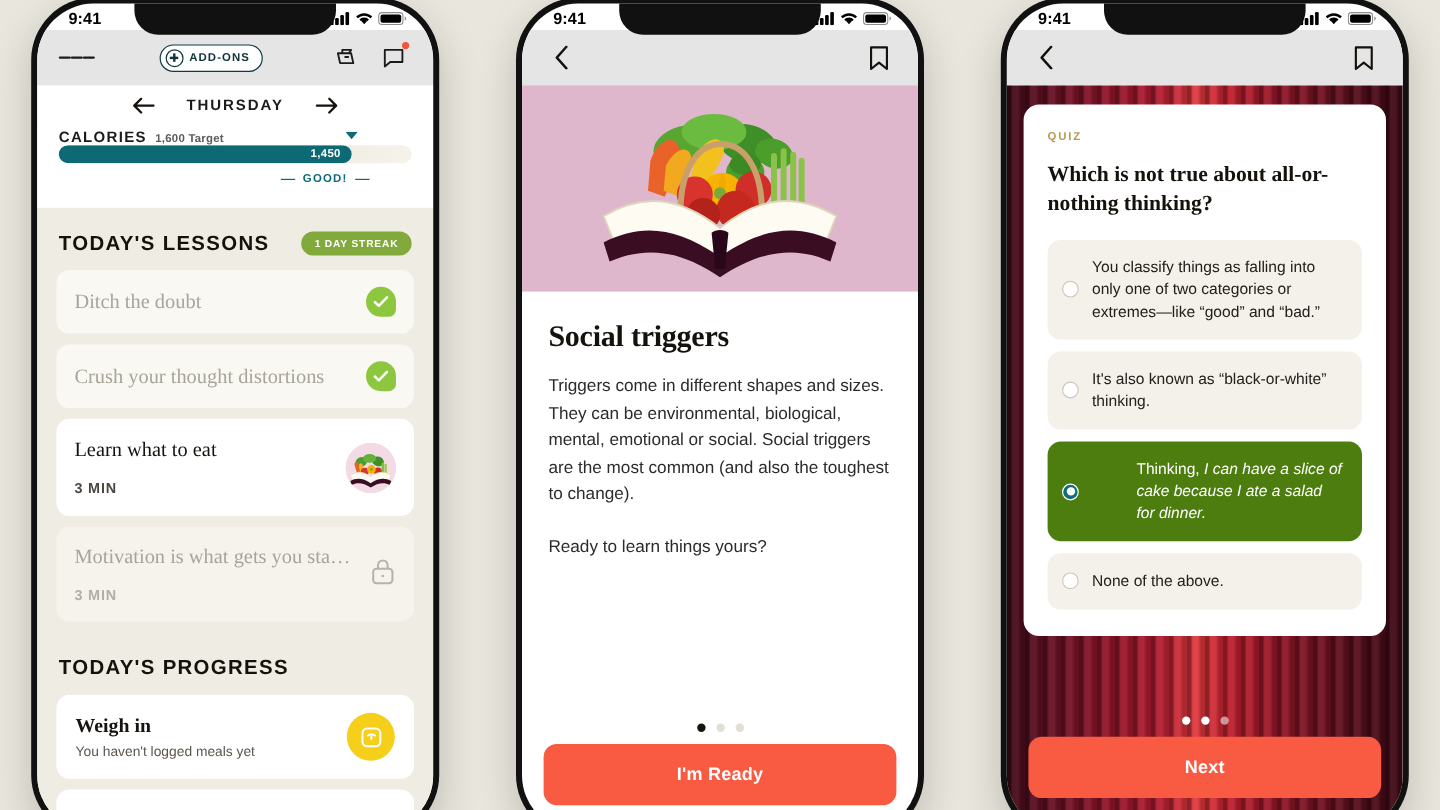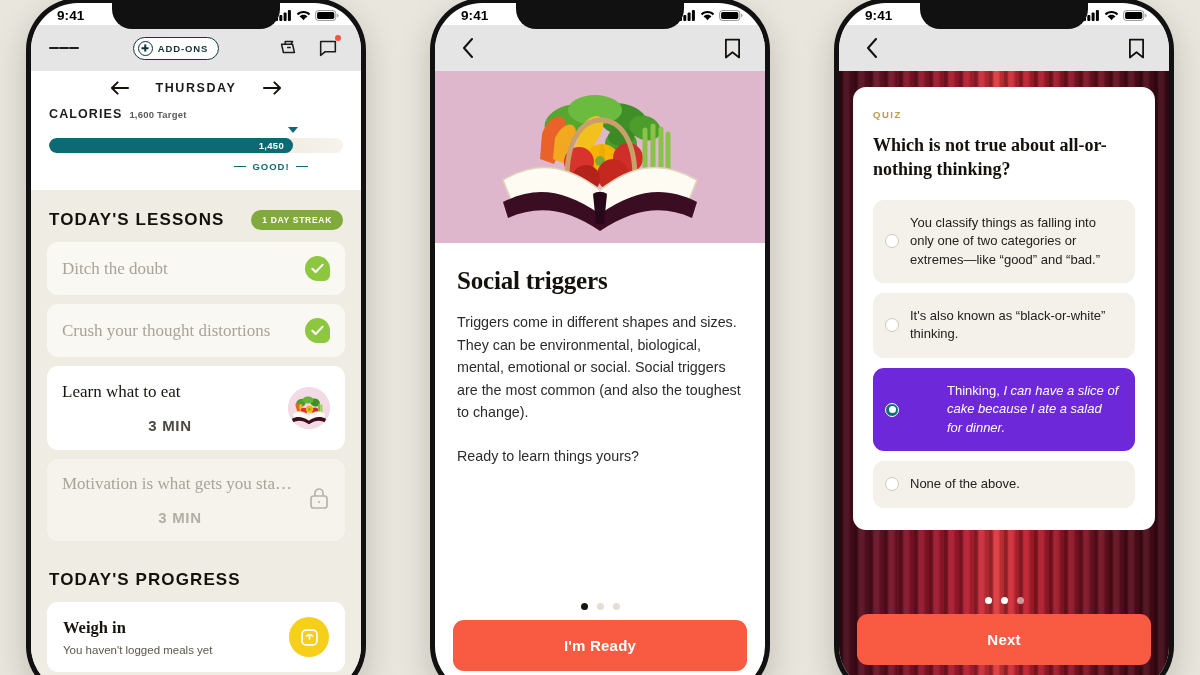--- a/index.html
+++ b/index.html
@@ -154,21 +154,20 @@
   .daynav-row .dlabel {
     font-size: 12.5px;
     font-weight: 700;
     letter-spacing: 1.6px;
     color: #1b1b1b;
   }
   .arrow { cursor: pointer; display: flex; }
   .cal-block { background: #fff; padding: 0 18px 18px; flex: none; }
   .cal-head {
     display: flex; align-items: baseline; gap: 7px;
-    margin-bottom: 17px;
   }
   .cal-title {
     font-size: 12.5px; font-weight: 700; letter-spacing: 1.1px; color: #1b1b1b;
   }
   .cal-target { font-size: 9.5px; font-weight: 700; color: #5b5b5b; letter-spacing: .2px; }
   .cal-bar-wrap { position: relative; }
   .cal-track {
     height: 15px; border-radius: 999px;
     background: linear-gradient(90deg,#e2dcc9 0%, #ece7da 60%, #f6f3ec 100%);
     overflow: hidden;
@@ -223,21 +222,21 @@
   }
   .lesson.done { background: #faf8f3; }
   .lesson.locked { background: #f6f3ec; }
   .lesson-txt { flex: 1; min-width: 0; }
   .lesson-title {
     font-family: "Liberation Serif", serif;
     font-size: 17px; font-weight: 400; color: #17130e;
     white-space: nowrap; overflow: hidden; text-overflow: ellipsis;
   }
   .lesson.done .lesson-title, .lesson.locked .lesson-title { color: #a8a49a; }
-  .lesson-meta { font-size: 15px; font-weight: 700; letter-spacing: .7px; color: #4c4740; margin-top: 15px; text-align: center; }
+  .lesson-meta { font-size: 12px; font-weight: 700; letter-spacing: .7px; color: #4c4740; margin-top: 15px; }
   .lesson.locked .lesson-meta { color: #b3afa5; }
   .check {
     width: 25px; height: 25px; flex: none;
     background: #8dc63f;
     border-radius: 50% 50% 6px 50%;
     display: flex; align-items: center; justify-content: center;
   }
   .thumb {
     width: 42px; height: 42px; flex: none;
     border-radius: 50%;
@@ -356,21 +355,21 @@
   }
   .opt {
     background: #f4f1ea;
     border-radius: 11px;
     padding: 14px 16px 14px 12px;
     display: flex; align-items: center; gap: 11px;
     margin-bottom: 10px;
     cursor: pointer;
   }
   .opt:last-child { margin-bottom: 0; }
-  .opt.sel { background: #6d28d9; gap: 48px; }
+  .opt.sel { background: #4d7c0f; gap: 48px; }
   .radio {
     width: 14px; height: 14px; flex: none;
     border-radius: 50%;
     border: 1.4px solid #cfc9bb;
     background: #fff;
   }
   .opt.sel .radio {
     border-color: #fff;
     background: #0f6d77;
     display: flex; align-items: center; justify-content: center;

